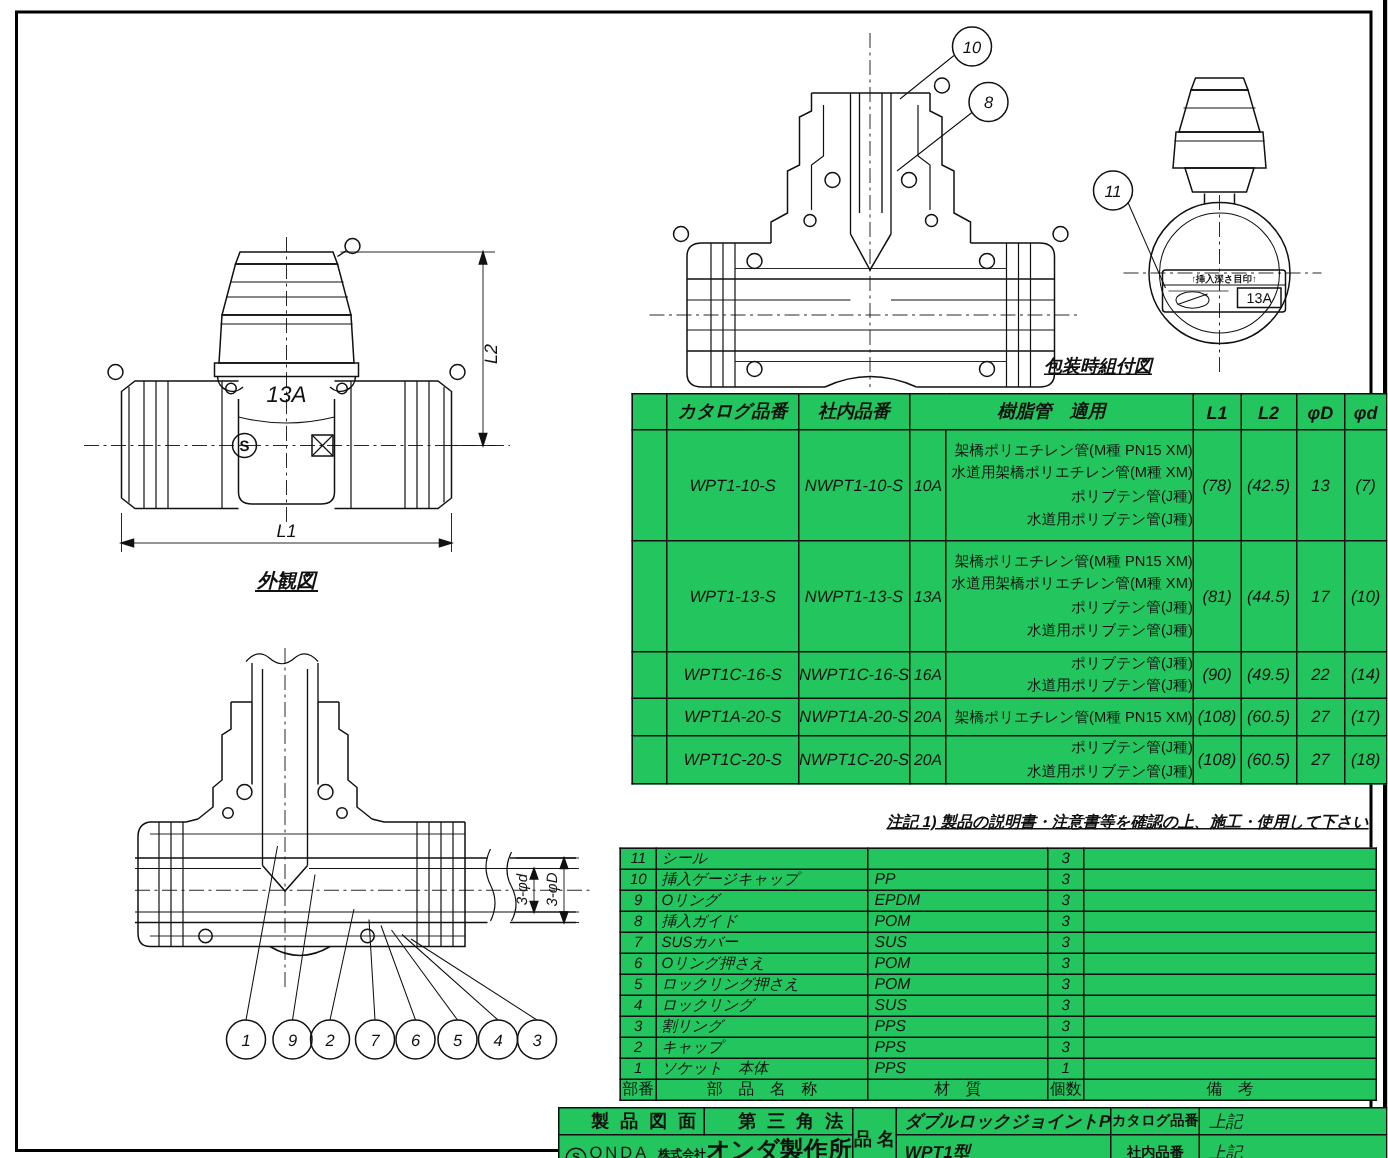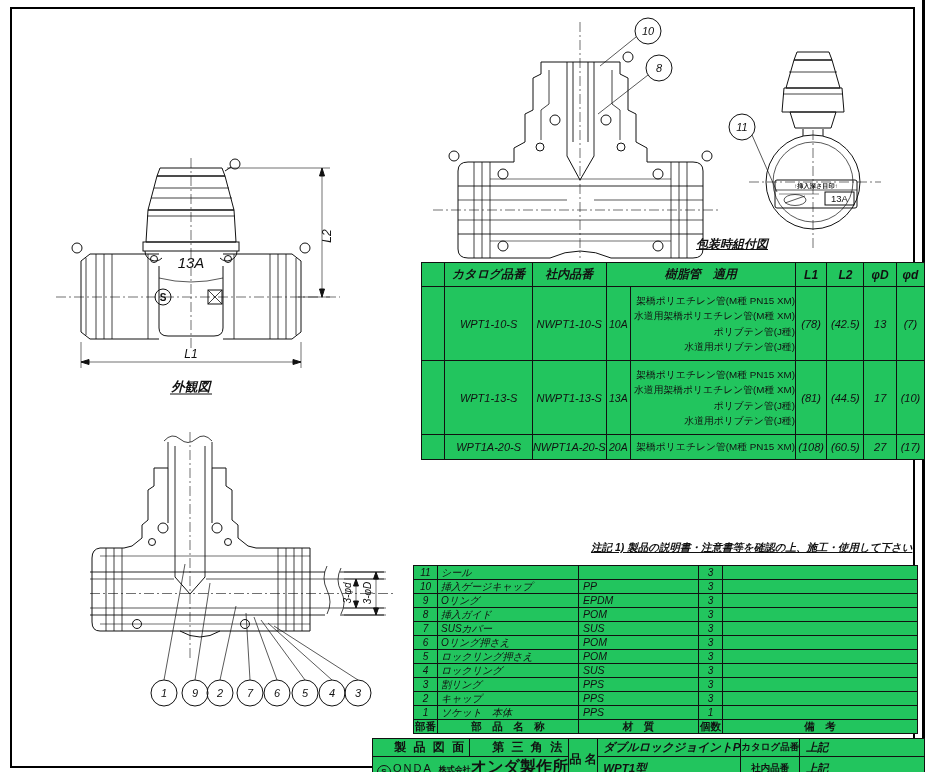--- a/index.html
+++ b/index.html
@@ -17,28 +17,28 @@
   #spec .hj{font-weight:bold;font-style:italic;font-size:12px;}
   #spec .iv{font-style:italic;font-size:11px;white-space:nowrap;}
   #spec .pipes{text-align:right;font-size:9.8px;line-height:1.55;padding-left:3px;white-space:nowrap;}
   #spec .size{font-style:italic;font-size:10.5px;}
   
   #parts td{font-size:10px;height:14px;line-height:1;}
   #parts .pno{text-align:center;font-style:italic;}
   #parts .pname{text-align:left;padding-left:3px;font-style:italic;}
   #parts .pmat{text-align:left;padding-left:4px;font-style:italic;font-size:10.5px;}
   #parts .pqty{text-align:center;font-style:italic;}
-  #parts .phead{font-weight:bold;font-size:10.5px;text-align:center;}
+  #parts .phead{font-weight:normal;font-size:10.5px;text-align:center;}
   
   #tblock td{text-align:center;}
   #tblock .tb-j{font-weight:bold;font-size:12px;letter-spacing:2px;padding-left:18px;}
   #tblock .tb-name{font-weight:bold;font-size:12px;}
   #tblock .tb-prod{font-style:italic;font-weight:bold;font-size:11.5px;text-align:left;padding-left:5px;white-space:nowrap;}
   #tblock .tb-lab{font-weight:bold;font-size:9.5px;white-space:nowrap;}
-  #tblock .tb-val{font-style:italic;font-size:11px;text-align:left;padding-left:6px;font-weight:bold;}
+  #tblock .tb-val{font-style:italic;font-size:11px;text-align:left;padding-left:6px;}
   #tblock .tb-co{text-align:left;padding-left:4px;white-space:nowrap;}
   .onda-circle{display:inline-block;width:12px;height:12px;border:1.5px solid #111;border-radius:50%;
                text-align:center;line-height:12px;font-size:8px;font-weight:bold;vertical-align:-2px;}
   .onda-latin{font-weight:normal;letter-spacing:2px;font-size:11px;margin-left:2px;}
   .co-pre{font-size:8px;font-weight:bold;margin-left:6px;}
   .co-name{font-size:16px;font-weight:bold;}
   #note{position:absolute;left:591px;top:541px;font-size:10.5px;font-weight:bold;font-style:italic;
         text-decoration:underline;white-space:nowrap;}
   #cap-pack{position:absolute;left:696px;top:236px;font-size:12px;font-weight:bold;font-style:italic;
         text-decoration:underline;white-space:nowrap;}
@@ -282,32 +282,60 @@
         <div>架橋ポリエチレン管(M種 PN15 XM)</div>
         <div>水道用架橋ポリエチレン管(M種 XM)</div>
         <div>ポリブテン管(J種)</div>
         <div>水道用ポリブテン管(J種)</div>
       </td>
       <td class="iv">(81)</td>
       <td class="iv">(44.5)</td>
       <td class="iv">17</td>
       <td class="iv">(10)</td>
     </tr>
+    <tr style="height:26px">
+      <td></td>
+      <td class="iv">WPT1C-16-S</td>
+      <td class="iv">NWPT1C-16-S</td>
+      <td class="size">16A</td>
+      <td class="pipes">
+        <div>ポリブテン管(J種)</div>
+        <div>水道用ポリブテン管(J種)</div>
+      </td>
+      <td class="iv">(90)</td>
+      <td class="iv">(49.5)</td>
+      <td class="iv">22</td>
+      <td class="iv">(14)</td>
+    </tr>
     <tr style="height:25px">
       <td></td>
       <td class="iv">WPT1A-20-S</td>
       <td class="iv">NWPT1A-20-S</td>
       <td class="size">20A</td>
       <td class="pipes">
         <div>架橋ポリエチレン管(M種 PN15 XM)</div>
       </td>
       <td class="iv">(108)</td>
       <td class="iv">(60.5)</td>
       <td class="iv">27</td>
       <td class="iv">(17)</td>
+    </tr>
+    <tr style="height:26px">
+      <td></td>
+      <td class="iv">WPT1C-20-S</td>
+      <td class="iv">NWPT1C-20-S</td>
+      <td class="size">20A</td>
+      <td class="pipes">
+        <div>ポリブテン管(J種)</div>
+        <div>水道用ポリブテン管(J種)</div>
+      </td>
+      <td class="iv">(108)</td>
+      <td class="iv">(60.5)</td>
+      <td class="iv">27</td>
+      <td class="iv">(18)</td>
     </tr>
   </tbody>
     </table>
 
   <div id="note">注記 1) 製品の説明書・注意書等を確認の上、施工・使用して下さい</div>
 
   <table id="parts" style="left:413px;top:565px">
     <colgroup>
         <col style="width:24px">
         <col style="width:141px">

